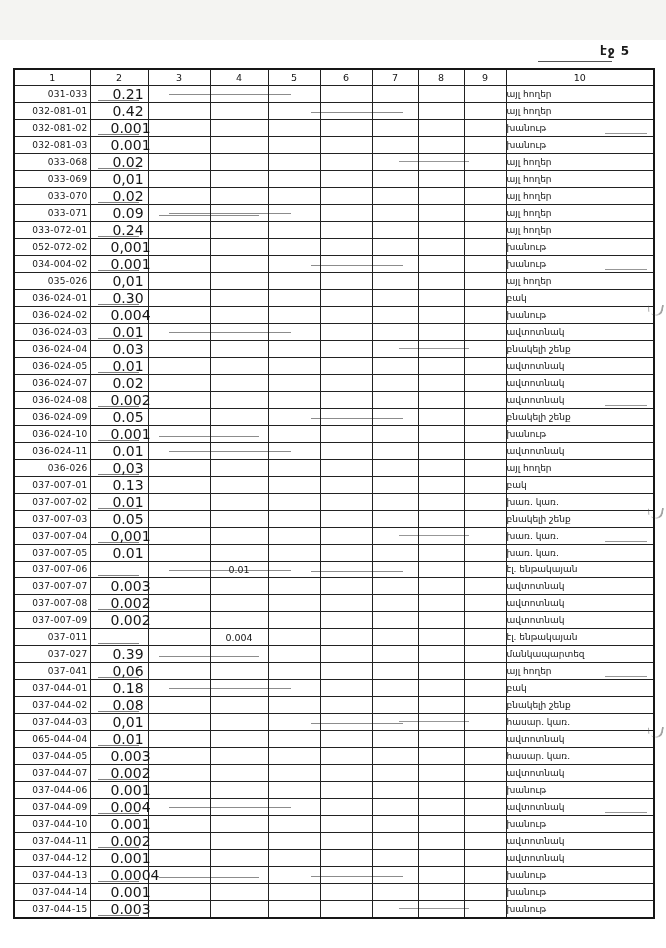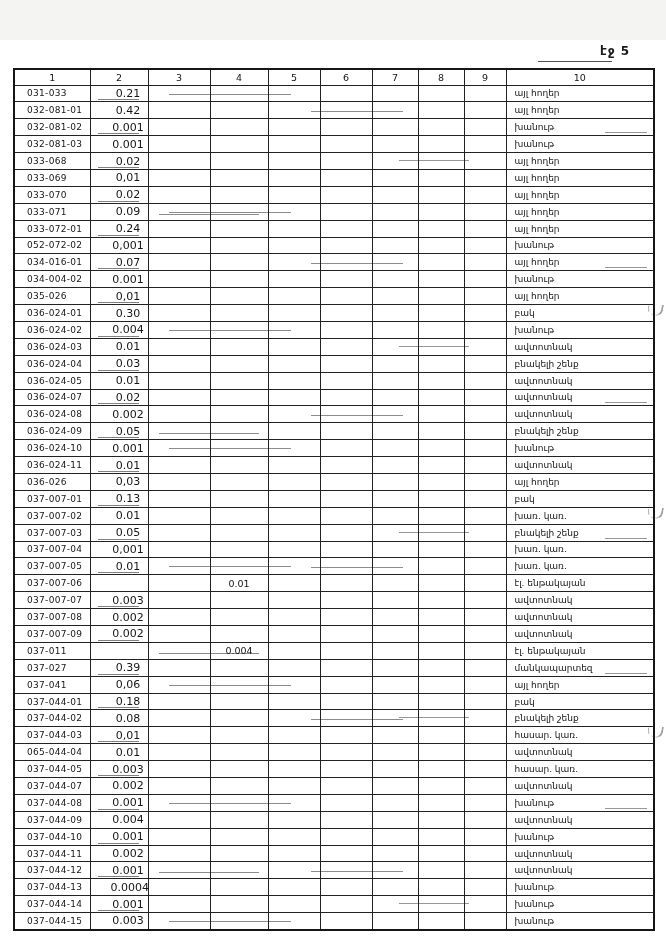--- a/index.html
+++ b/index.html
@@ -45,24 +45,24 @@
     vertical-align:middle;
   }
   thead tr{height:16px;}
   tbody tr{height:16.9px;}
   thead th{
     font-size:9.5px;
     font-weight:normal;
     text-align:center;
     color:#141414;
   }
-  td.c1{font-size:9px;text-align:left;padding-left:12px;letter-spacing:.3px;}
-  td.c2{font-size:11px;text-align:center;padding-left:20px;}
+  td.c1{font-size:9px;text-align:right;padding-left:4px;letter-spacing:.3px;}
+  td.c2{font-size:14px;text-align:center;padding-left:20px;}
   td.c4{font-size:9.5px;text-align:center;}
-  td.c10{font-size:9px;text-align:left;padding-left:8px;}
+  td.c10{font-size:9px;text-align:left;padding-left:0;}
   tbody td{position:relative;}
 
   
   tbody tr:nth-child(2n+1) td:nth-child(2)::after{
     content:"";position:absolute;left:7px;right:9px;bottom:1px;
     border-top:1px solid rgba(25,25,25,.55);
   }
   
   tbody tr:nth-child(7n+1) td:nth-child(4)::after{
     content:"";position:absolute;left:-42px;width:122px;top:8px;
@@ -249,32 +249,20 @@
     <td class="cx"></td>
     <td class="c4"></td>
     <td class="cx"></td>
     <td class="cx"></td>
     <td class="cx"></td>
     <td class="cx"></td>
     <td class="cx"></td>
     <td class="c10">խանութ</td>
   </tr>
         <tr>
-    <td class="c1">034-016-01</td>
-    <td class="c2">0.07</td>
-    <td class="cx"></td>
-    <td class="c4"></td>
-    <td class="cx"></td>
-    <td class="cx"></td>
-    <td class="cx"></td>
-    <td class="cx"></td>
-    <td class="cx"></td>
-    <td class="c10">այլ հողեր</td>
-  </tr>
-        <tr>
     <td class="c1">034-004-02</td>
     <td class="c2">0.001</td>
     <td class="cx"></td>
     <td class="c4"></td>
     <td class="cx"></td>
     <td class="cx"></td>
     <td class="cx"></td>
     <td class="cx"></td>
     <td class="cx"></td>
     <td class="c10">խանութ</td>
@@ -633,21 +621,21 @@
     <td class="cx"></td>
     <td class="c4"></td>
     <td class="cx"></td>
     <td class="cx"></td>
     <td class="cx"></td>
     <td class="cx"></td>
     <td class="cx"></td>
     <td class="c10">ավտոտնակ</td>
   </tr>
         <tr>
-    <td class="c1">037-044-08</td>
+    <td class="c1">037-044-06</td>
     <td class="c2">0.001</td>
     <td class="cx"></td>
     <td class="c4"></td>
     <td class="cx"></td>
     <td class="cx"></td>
     <td class="cx"></td>
     <td class="cx"></td>
     <td class="cx"></td>
     <td class="c10">խանութ</td>
   </tr>

